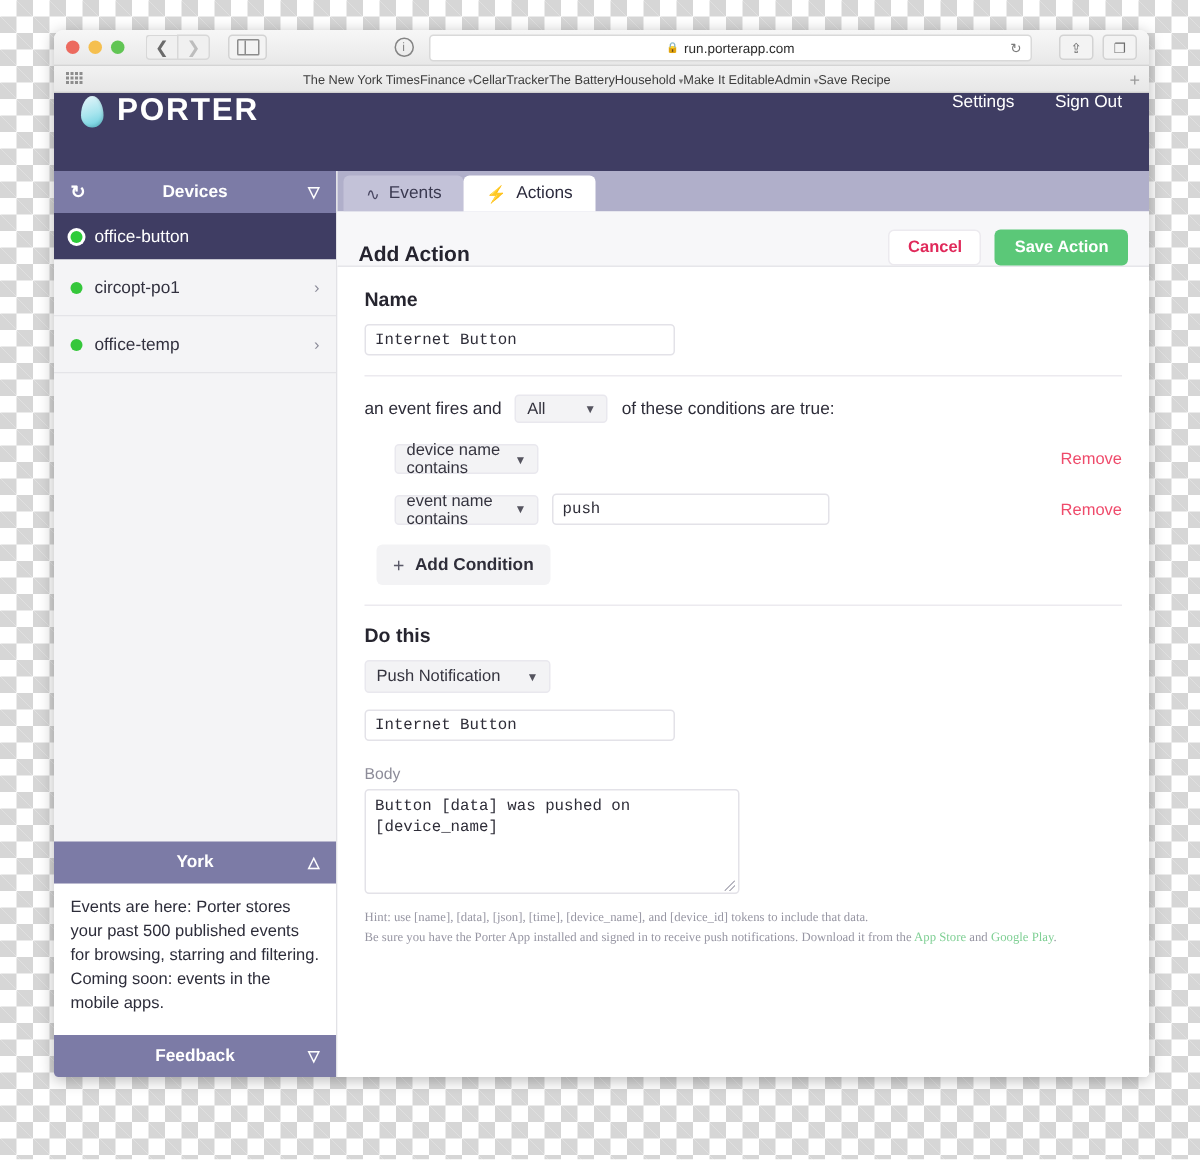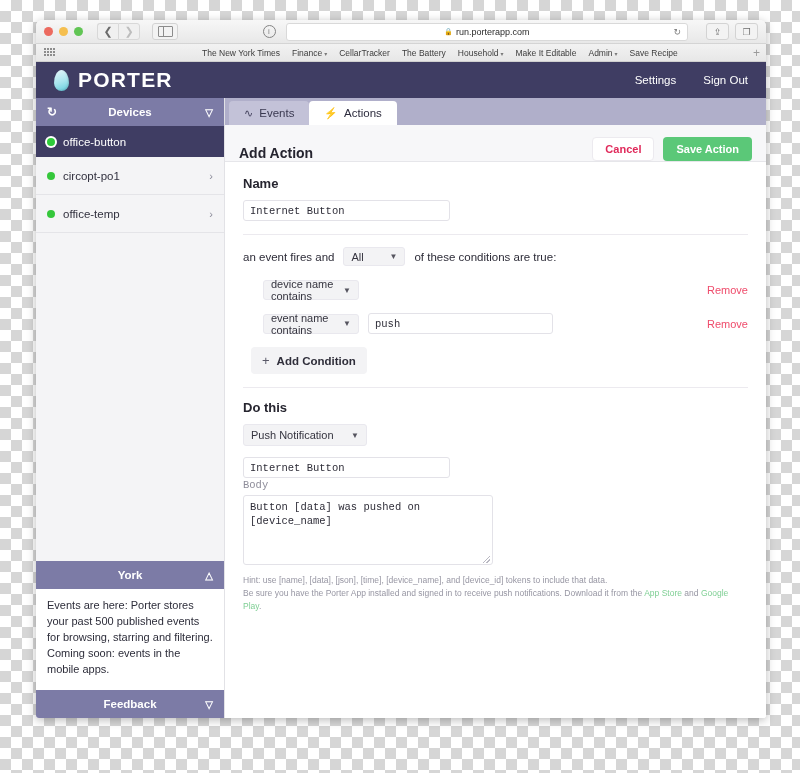--- a/index.html
+++ b/index.html
@@ -181,21 +181,20 @@
     grid-template-rows: repeat(3, 2px);
     gap: 1px;
   }
   .grid-ico i {
     background: #8d8d8d;
     display: block;
     width: 2px; height: 2px;
   }
   .bm-list {
     display: flex;
-    gap: 12px;
     margin-left: 148px;
     align-items: center;
   }
   .bm {
     font-size: 8.5px;
     color: #3c3c3c;
     white-space: nowrap;
   }
   .bm .chev { font-size: 6px; color: #7a7a7a; margin-left: 2px; }
   .plus-tab {
@@ -208,24 +207,24 @@
 
   
   #app {
     flex: 1;
     display: flex;
     flex-direction: column;
     background: #ffffff;
     min-height: 0;
   }
   .app-header {
-    height: 36px;
+    height: 52px;
     background: #3f3d63;
     display: flex;
-    align-items: center;
+    align-items: flex-start;
     padding: 0 18px;
     flex: none;
     gap: 24px;
   }
   .brand {
     display: flex;
     align-items: center;
     gap: 9px;
   }
   .logo-drop {
@@ -520,24 +519,25 @@
     width: 7px; height: 7px;
     background:
       linear-gradient(135deg, transparent 45%, #b9b8c2 45%, #b9b8c2 55%, transparent 55%),
       linear-gradient(135deg, transparent 70%, #b9b8c2 70%, #b9b8c2 80%, transparent 80%);
   }
   .hints {
     margin-top: 9px;
     font-size: 8.5px;
     color: #9796a3;
     line-height: 1.5;
+    font-family: Liberation Serif, serif;
   }
   .hints a { color: #7fcf94; text-decoration: none; }
 
-  .mt10 { margin-top: 1px; font-family: Liberation Mono, monospace; }
+  .mt10 { margin-top: 16px; }
 </style>
 </head>
 <body>
 
 <div id="backdrop"></div>
 
 <div id="window">
 
   <div class="chrome-top">
     <div class="traffic">

